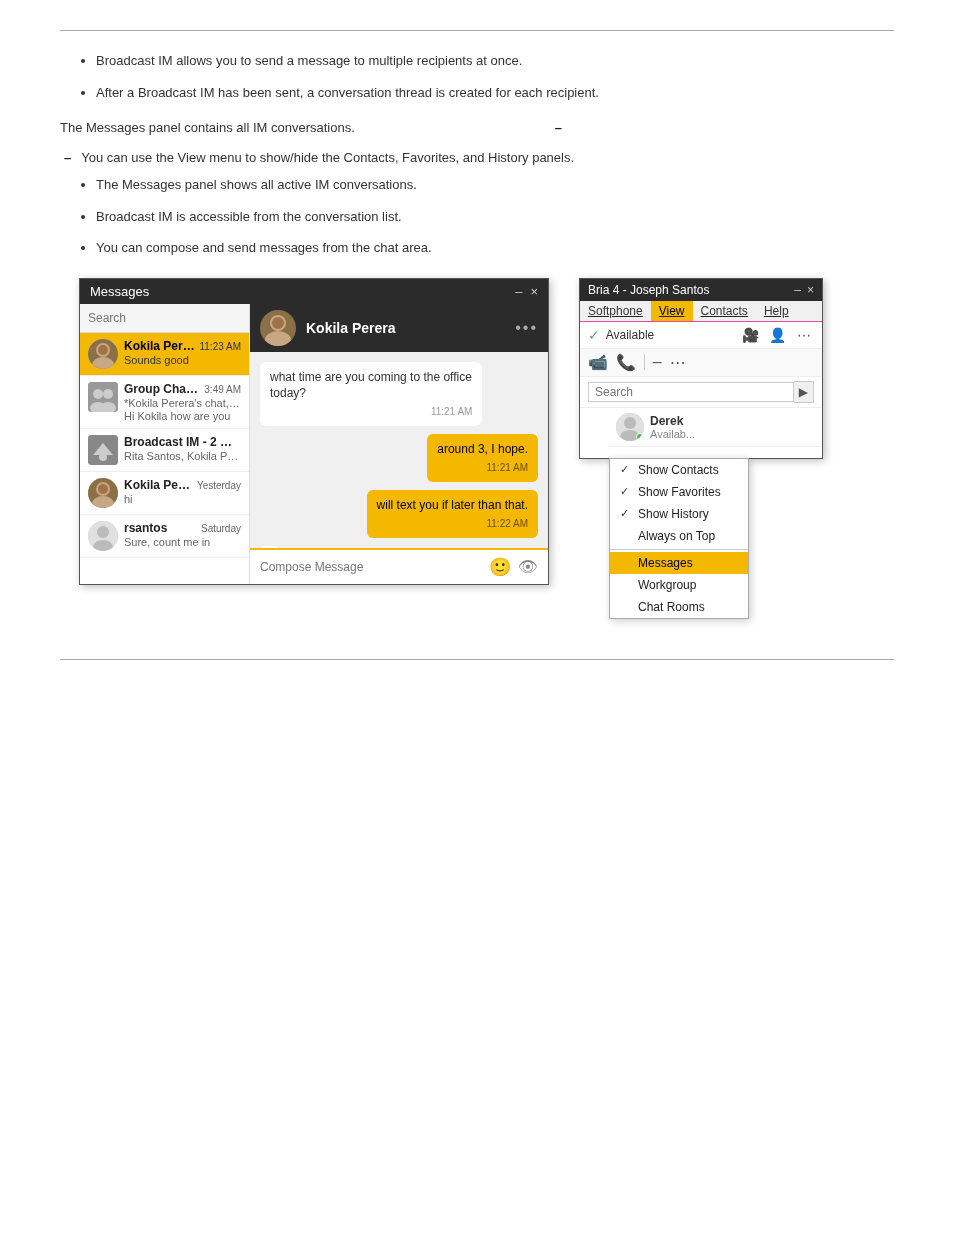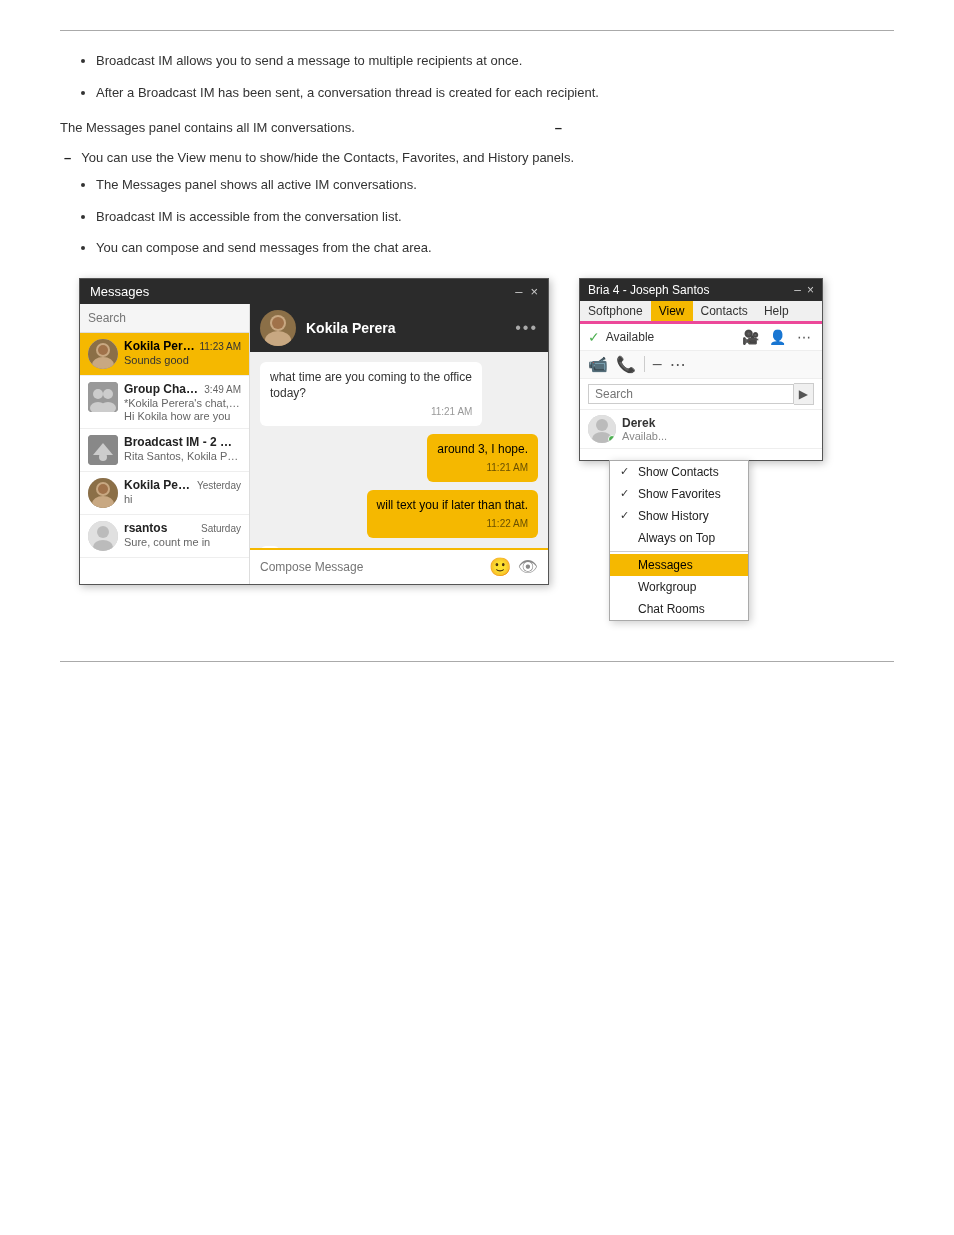--- a/index.html
+++ b/index.html
@@ -326,22 +326,23 @@
     .bria-titlebar-controls {
       display: flex;
       gap: 6px;
       font-size: 12px;
       color: #ccc;
     }
 
     .bria-menubar {
       display: flex;
       background: #f0f0f0;
-      border-bottom: 3px solid #ec4899;
-      font-size: 12px;
+      border-bottom: 1px solid #ec4899;
+      font-size: 12px;
+      text-decoration: underline;
     }
     .bria-menu-item {
       padding: 3px 8px;
       cursor: pointer;
       color: #333;
     }
     .bria-menu-item.active-menu {
       background: #f5b800;
       color: #000;
     }
@@ -410,20 +411,21 @@
       color: #555;
       border: 1px solid #ccc;
       border-left: none;
       padding: 3px 5px;
       background: #f0f0f0;
       cursor: pointer;
     }
 
     .bria-contact-list {
       min-height: 50px;
+      margin-left: 28px;
     }
     .bria-contact-item {
       display: flex;
       align-items: center;
       padding: 5px 8px;
       gap: 6px;
       cursor: pointer;
       border-bottom: 1px solid #eee;
     }
     .bria-contact-avatar {

